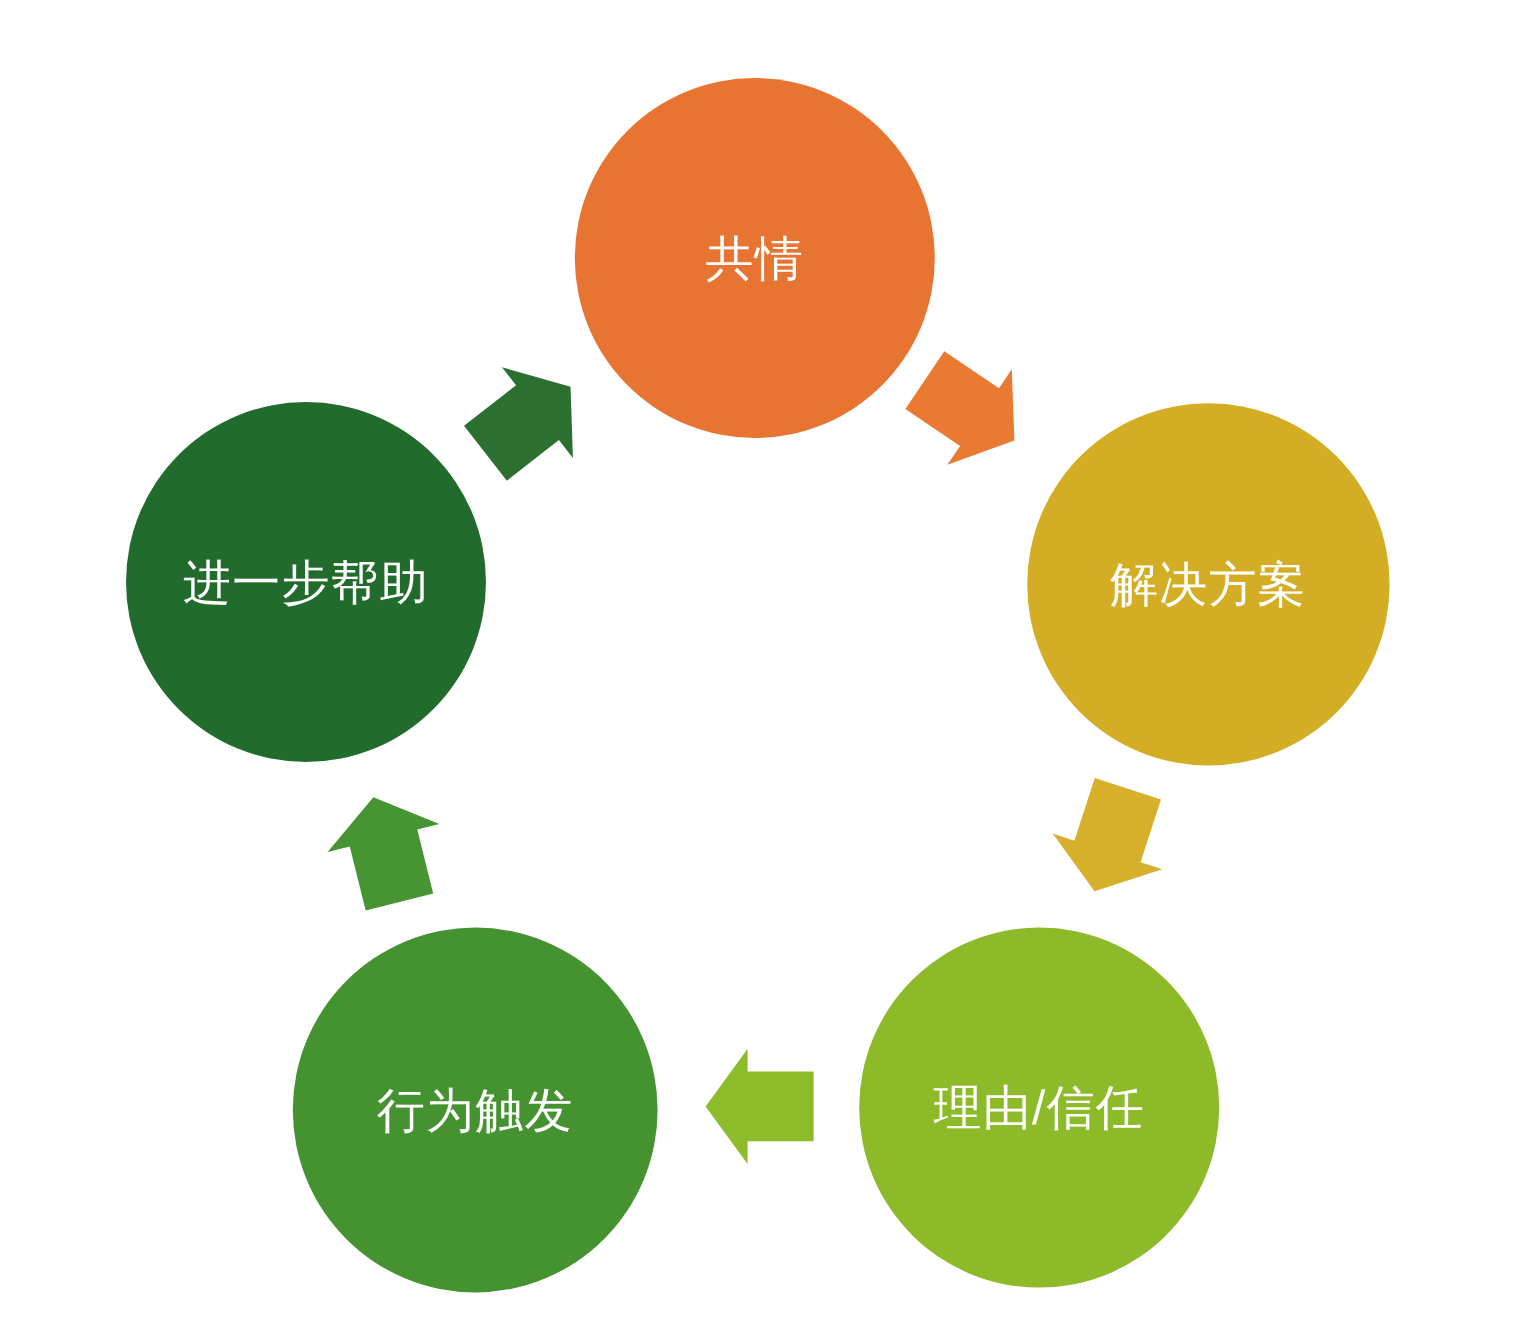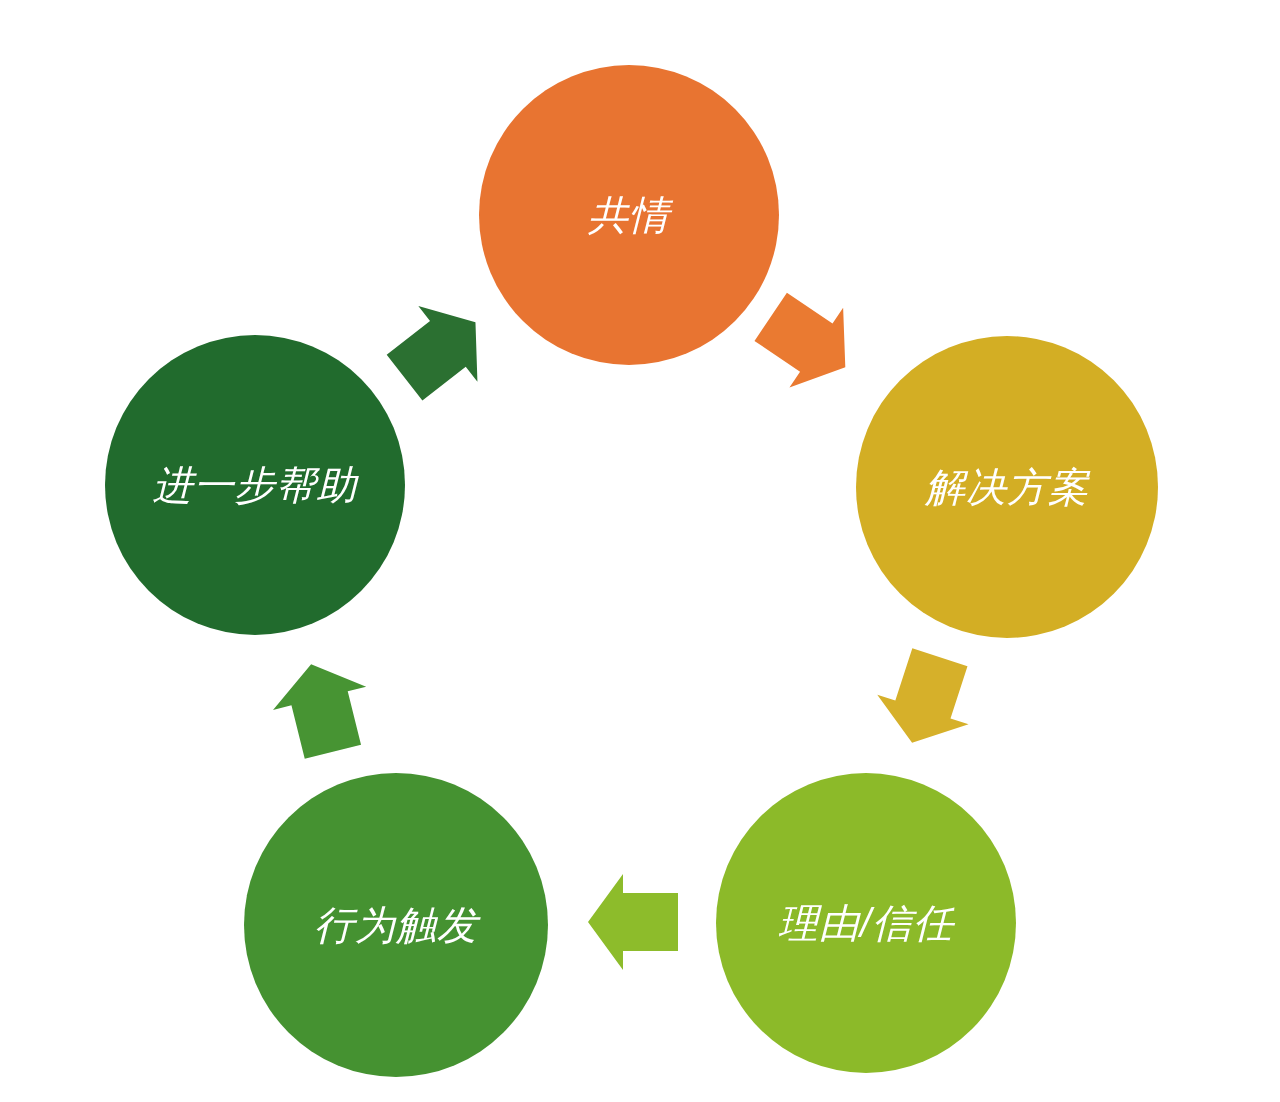--- a/index.html
+++ b/index.html
@@ -6,21 +6,20 @@
     margin: 0;
     padding: 0;
     background: #ffffff;
   }
   .stage {
     width: 1280px;
     height: 1102px;
     position: relative;
     background: #ffffff;
     overflow: hidden;
-    font-style: italic;
   }
   svg {
     display: block;
   }
   .node-label {
     font-family: "Liberation Sans", "DejaVu Sans", sans-serif;
     font-size: 40px;
     font-weight: 400;
     letter-spacing: 1px;
   }

